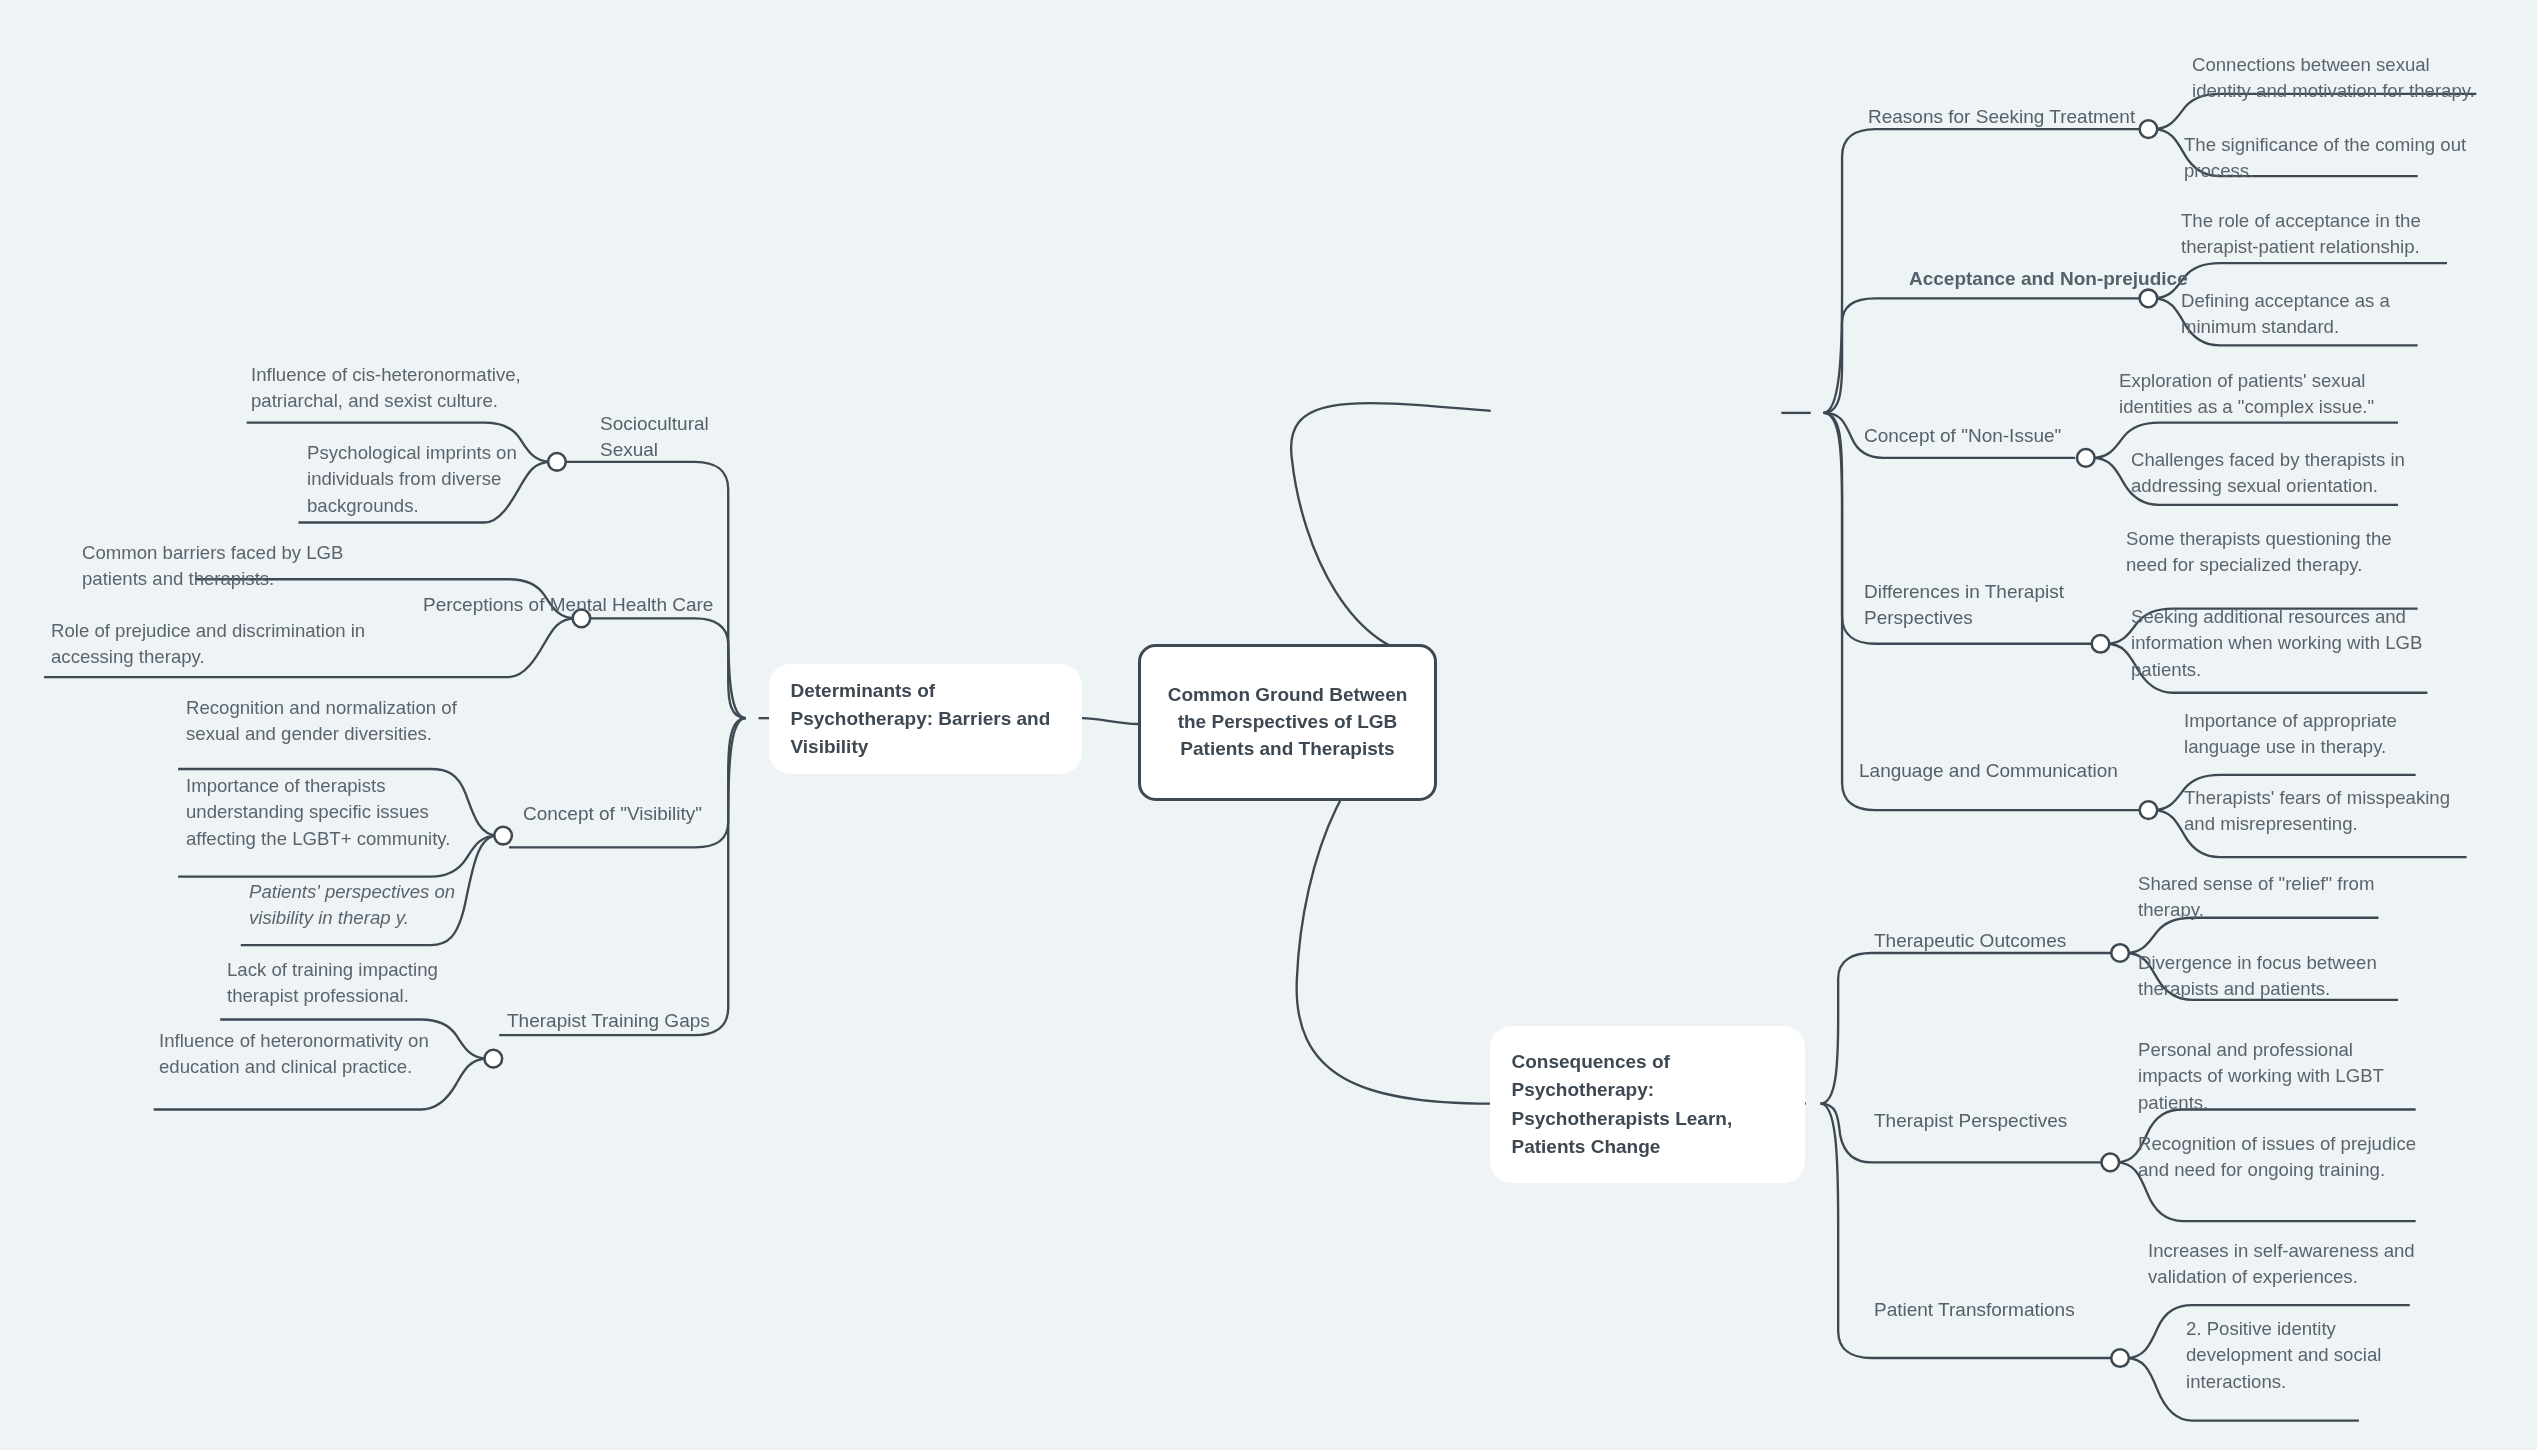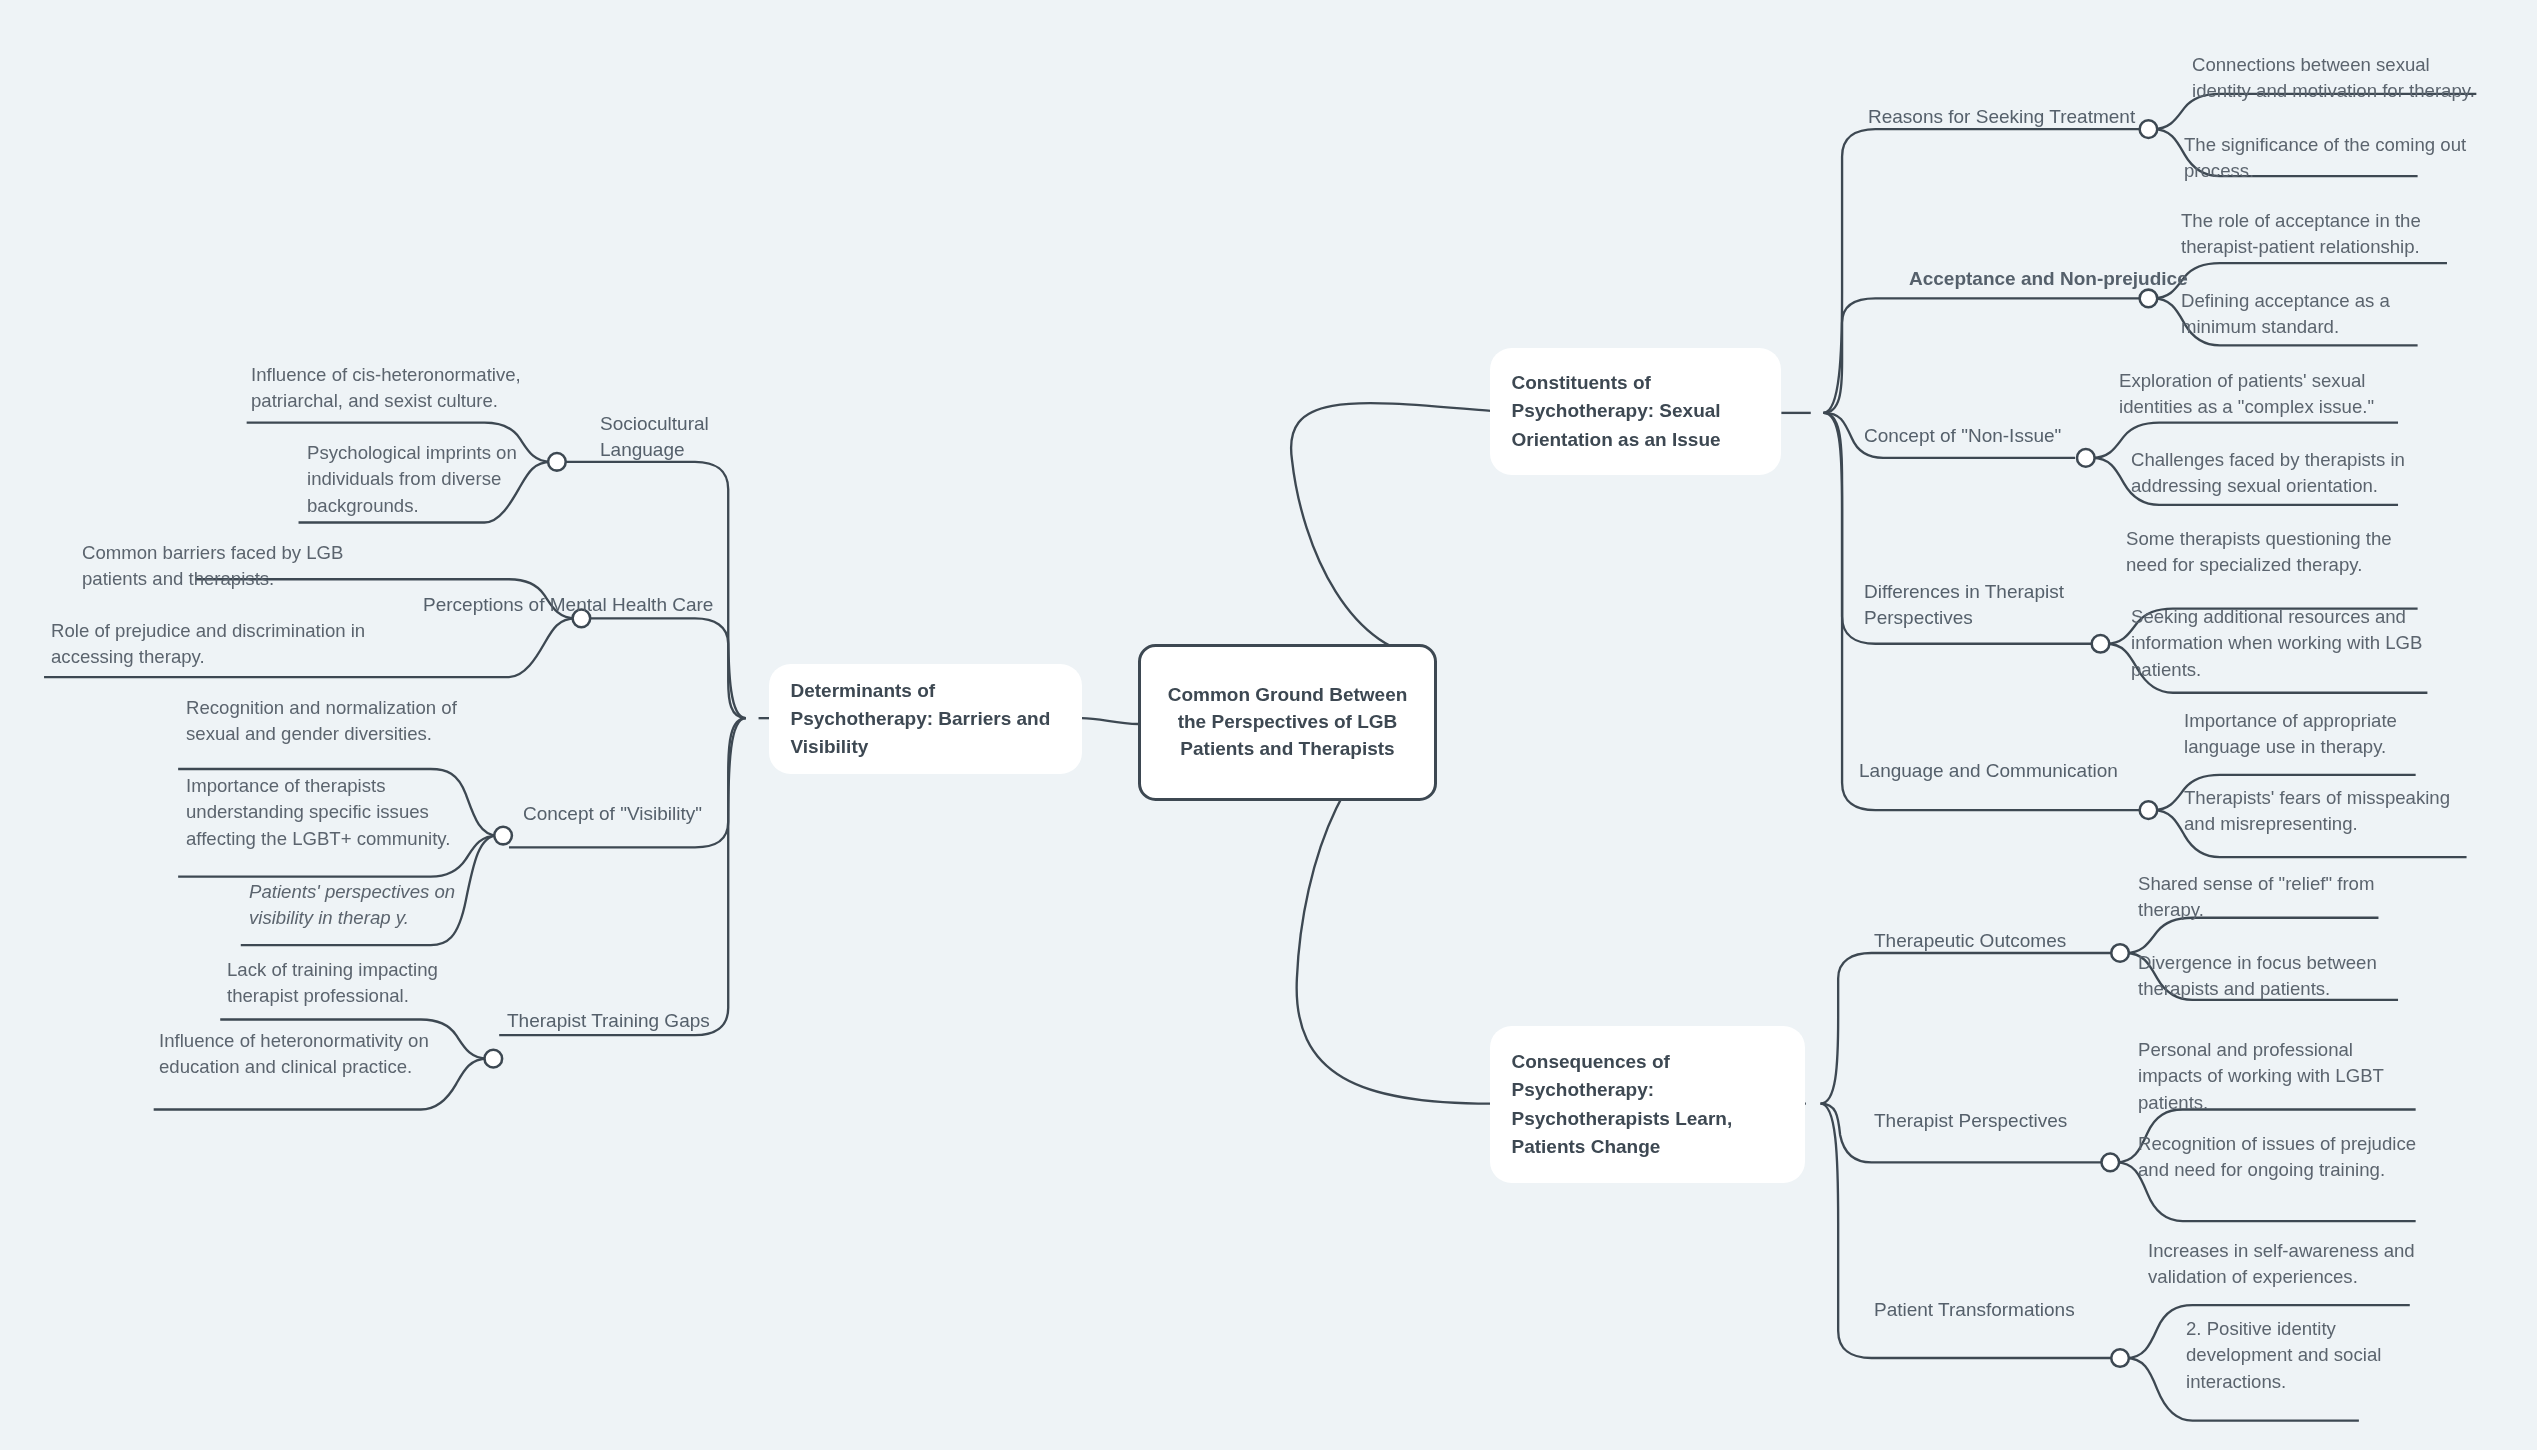--- a/index.html
+++ b/index.html
@@ -167,23 +167,20 @@
 
     <path d="M498,1082 C480,1082 474,1070 466,1058 C458,1046 446,1042 430,1042 L225,1042"></path>
     <path d="M498,1082 C480,1082 474,1094 466,1108 C458,1122 446,1134 430,1134 L157,1134"></path>
     <circle cx="504" cy="1082" r="9"></circle>
   </svg>
 
   <div class="root-node" style="left:1138px; top:644px; width:299px; height:157px;">
     <span>Common Ground Between the Perspectives of LGB Patients and Therapists</span>
   </div>
 
-  <div class="branch-node" style="left:1490px; top:348px; width:291px; height:127px;">
-    <span>Constituents of Psychotherapy: Sexual Orientation as an Issue</span>
-  </div>
 
   <div class="branch-node" style="left:1490px; top:1026px; width:315px; height:157px;">
     <span>Consequences of Psychotherapy: Psychotherapists Learn, Patients Change</span>
   </div>
 
   <div class="branch-node" style="left:769px; top:664px; width:313px; height:110px;">
     <span>Determinants of Psychotherapy: Barriers and Visibility</span>
   </div>
 
   <div class="sub-label right" style="left:1859px; top:104px; width:294px;margin-left:9px;">Reasons for Seeking Treatment</div>
@@ -213,21 +210,21 @@
 
   <div class="leaf" style="left:2138px; top:871px; width:264px;">Shared sense of "relief" from therapy.</div>
   <div class="leaf" style="left:2138px; top:950px; width:274px;">Divergence in focus between therapists and patients.</div>
 
   <div class="leaf" style="left:2138px; top:1037px; width:270px;">Personal and professional impacts of working with LGBT patients.</div>
   <div class="leaf" style="left:2138px; top:1092px; width:284px;margin-top:39px;">Recognition of issues of prejudice and need for ongoing training.</div>
 
   <div class="leaf" style="left:2148px; top:1238px; width:274px;">Increases in self-awareness and validation of experiences.</div>
   <div class="leaf" style="left:2138px; top:1316px; width:245px;margin-left:48px;">2. Positive identity development and social interactions.</div>
 
-  <div class="sub-label left" style="left:600px; top:411px; width:166px;">Sociocultural Language</div>
+  <div class="sub-label left" style="left:600px; top:411px; width:166px;">Sociocultural Sexual</div>
   <div class="sub-label left" style="left:423px; top:592px; width:323px;">Perceptions of Mental Health Care</div>
   <div class="sub-label left" style="left:523px; top:801px; width:225px;">Concept of "Visibility"</div>
   <div class="sub-label left" style="left:507px; top:1008px; width:235px;">Therapist Training Gaps</div>
 
   <div class="leaf" style="left:307px; top:440px; width:254px;">Psychological imprints on individuals from diverse backgrounds.</div>
   <div class="leaf" style="left:251px; top:362px; width:284px;">Influence of cis-heteronormative, patriarchal, and sexist culture.</div>
 
   <div class="leaf" style="left:82px; top:540px; width:274px;">Common barriers faced by LGB patients and therapists.</div>
   <div class="leaf" style="left:51px; top:618px; width:333px;">Role of prejudice and discrimination in accessing therapy.</div>
 

